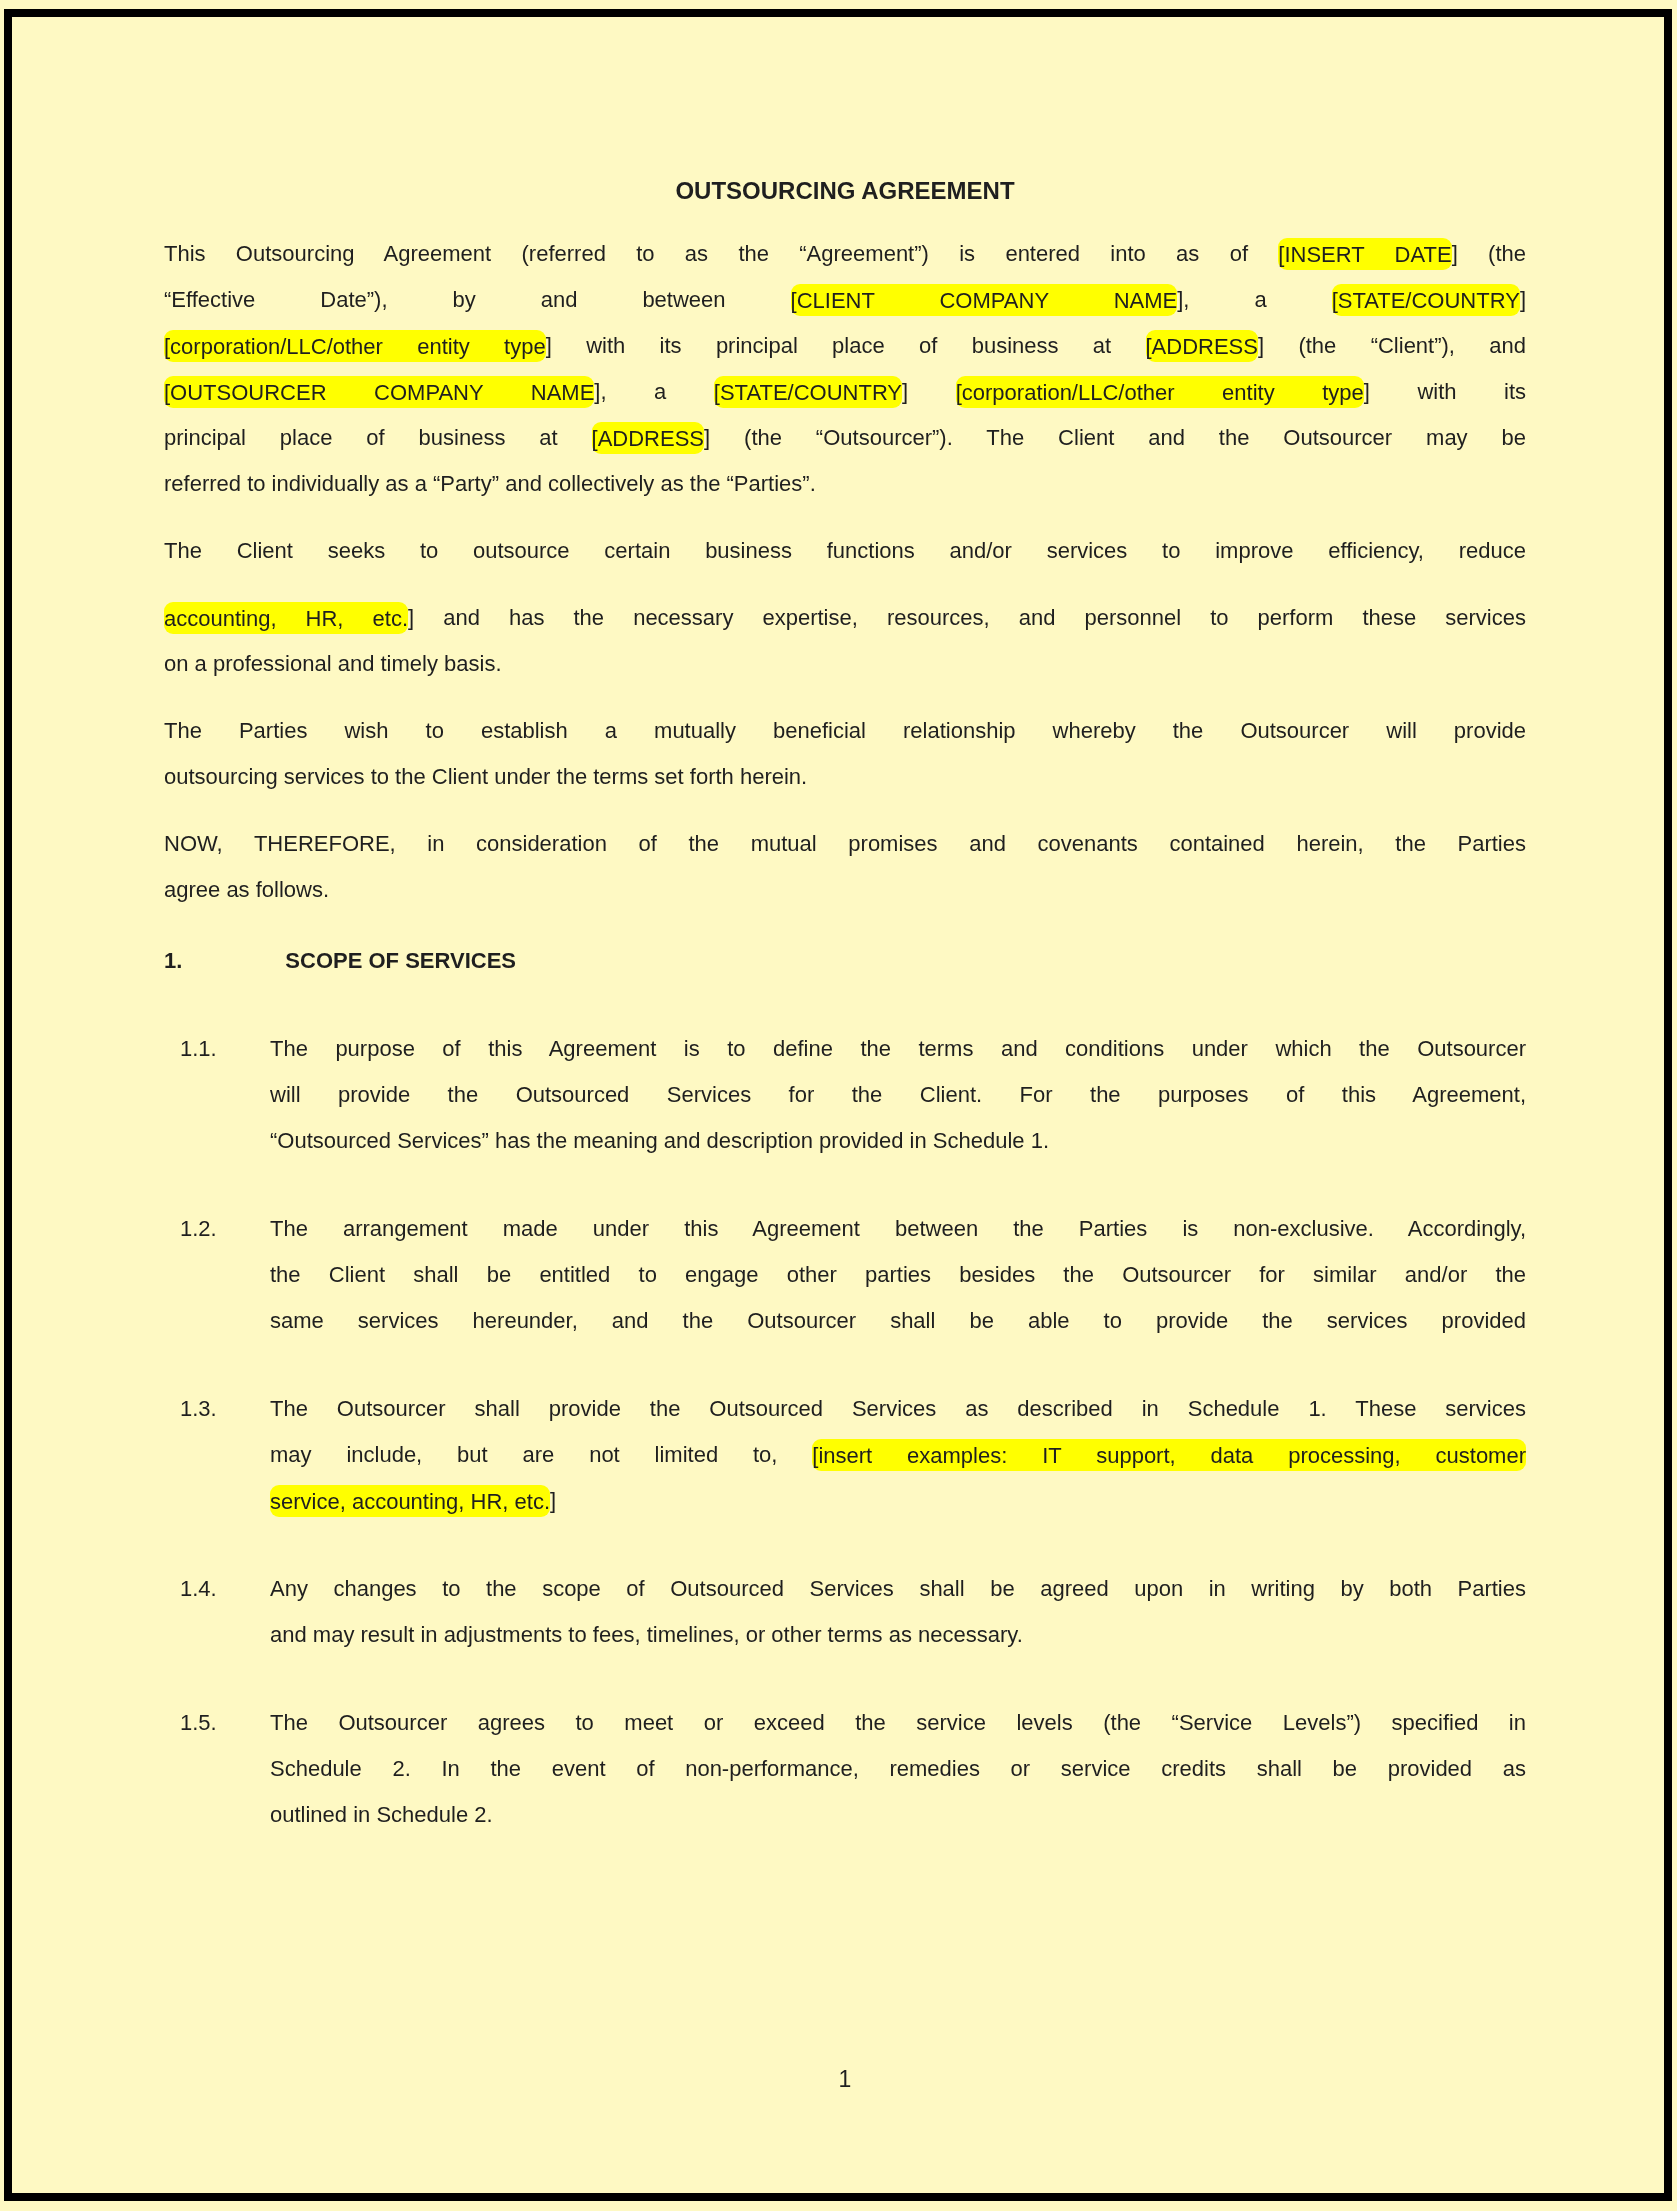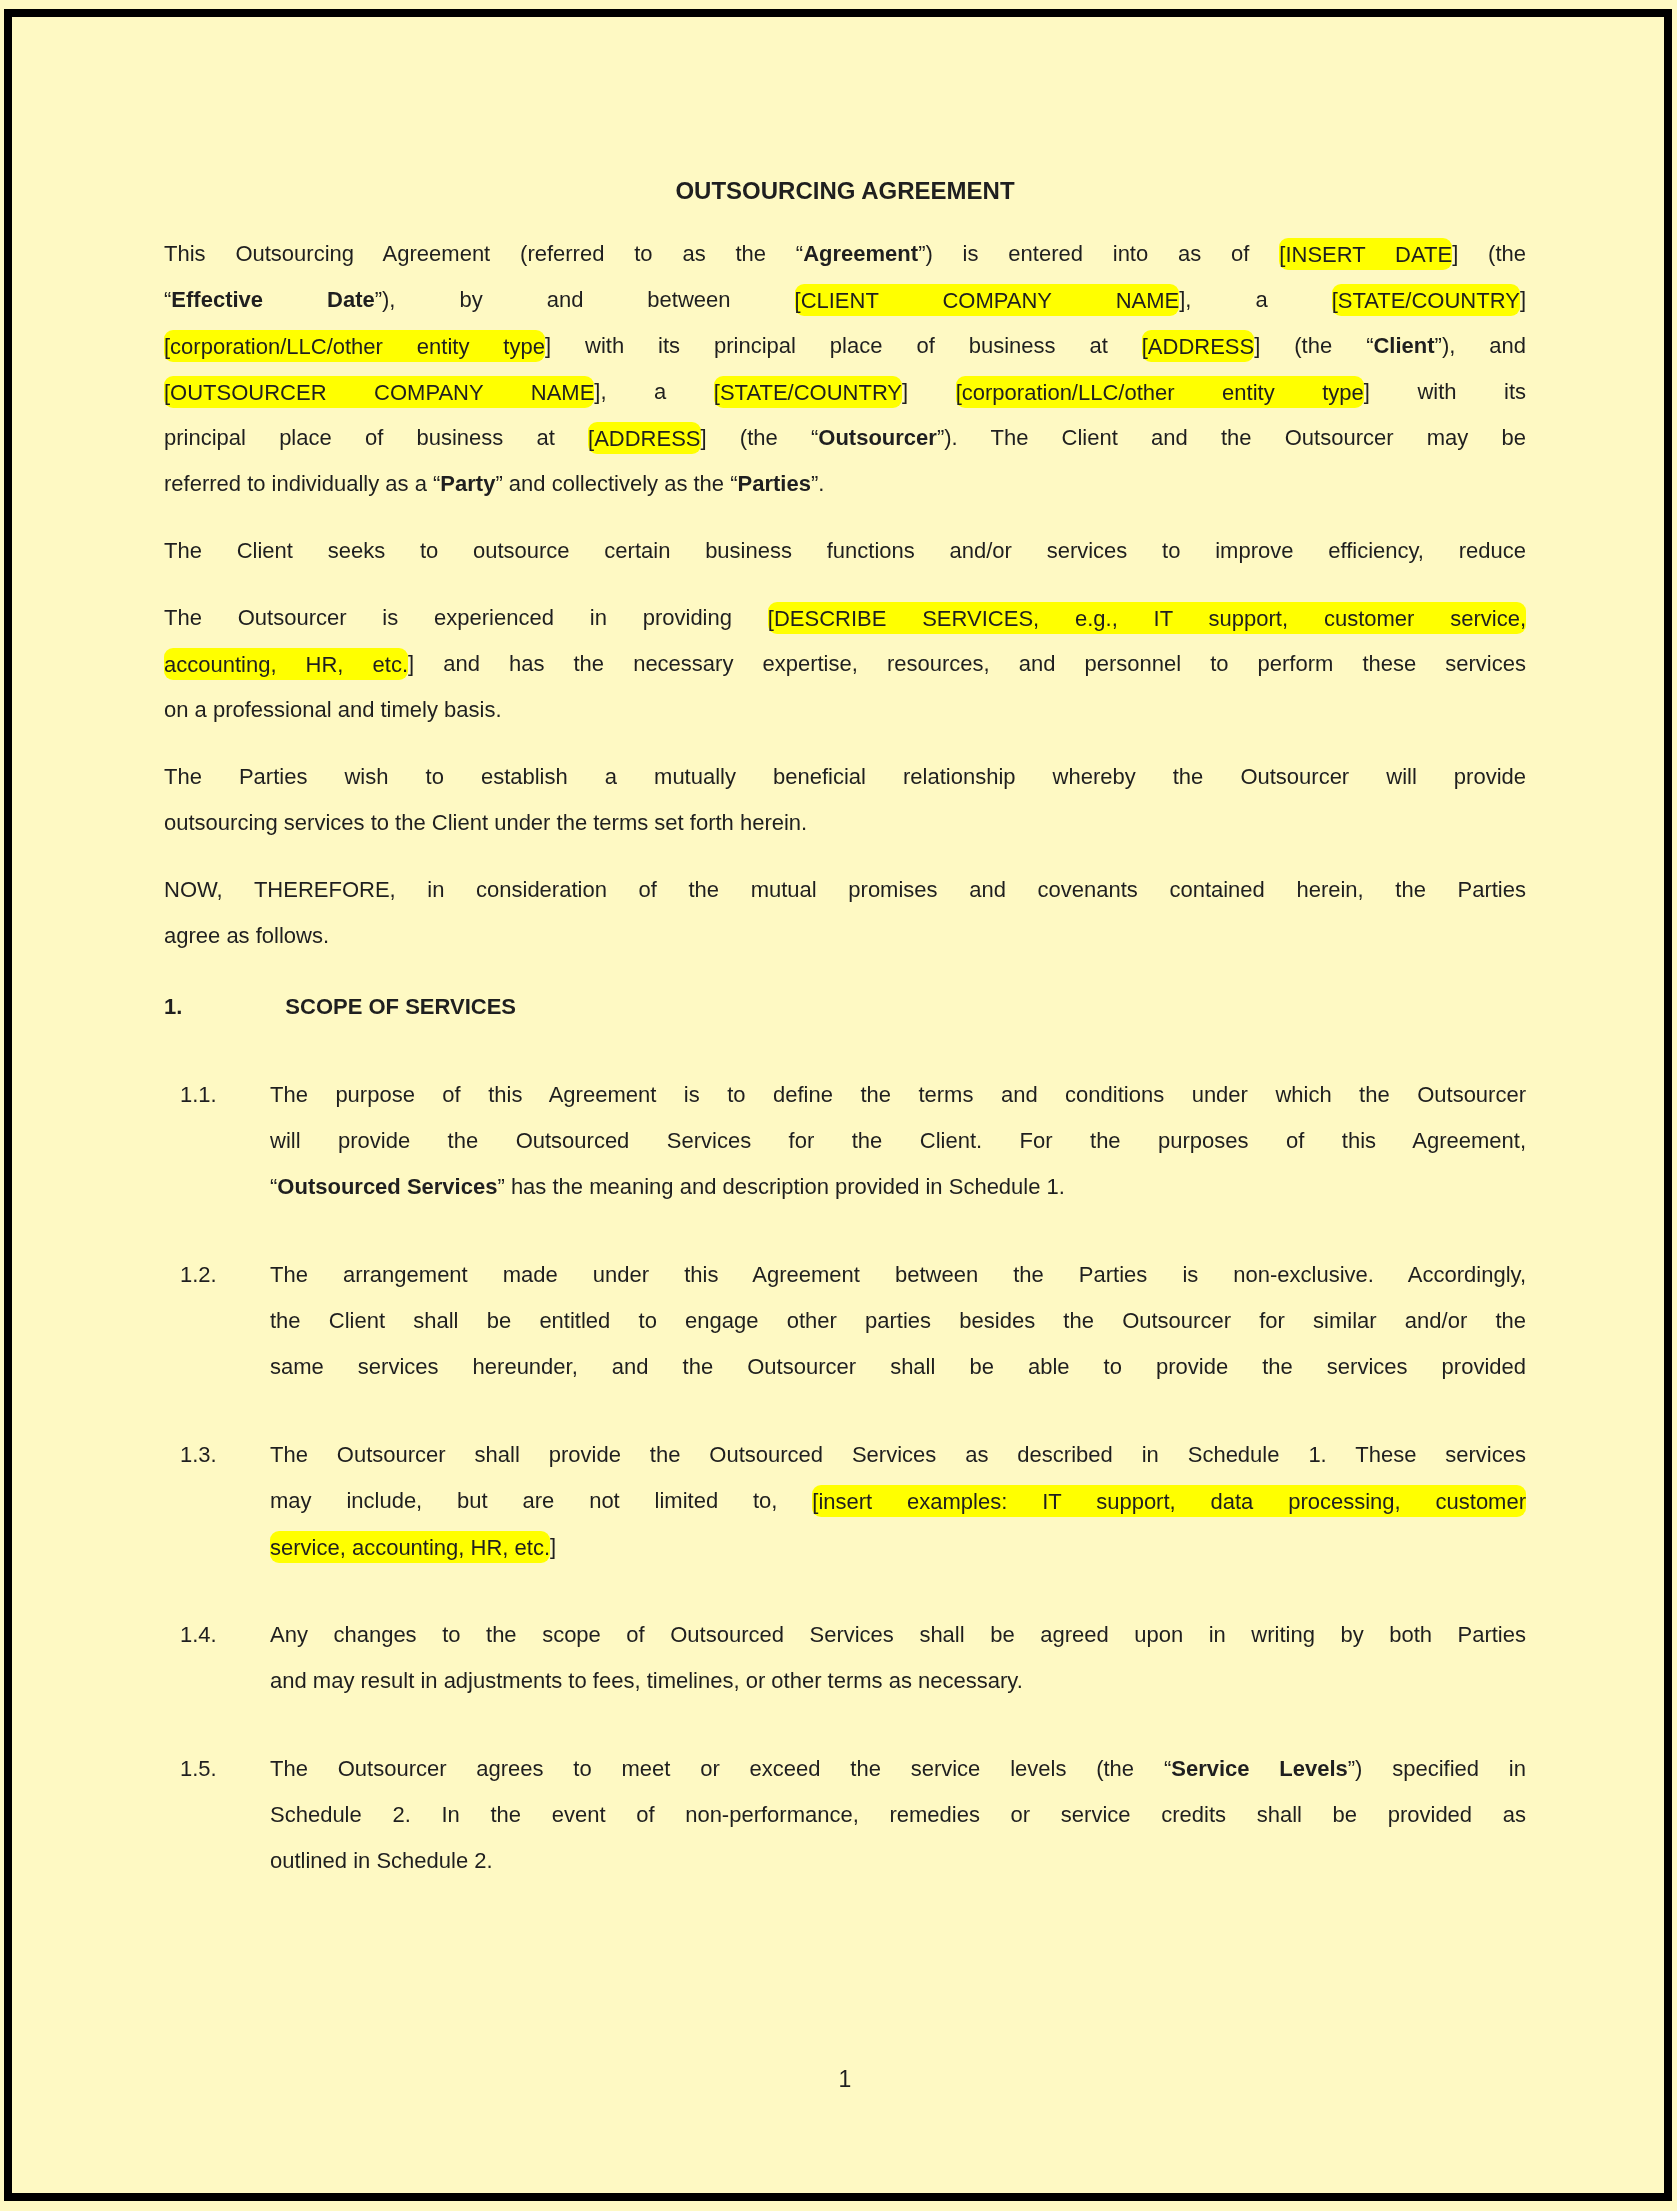--- a/index.html
+++ b/index.html
@@ -41,21 +41,21 @@
   .clause .ncontent { margin-left:106px; }
   .heading { margin-top:25px; margin-bottom:42px; }
   .heading .num, .heading .htext { font-weight:bold; }
   .heading .htext { display:inline-block; margin-left:103px; }
   .line {
     text-align:justify;
     text-align-last:justify;
     text-justify:inter-word;
   }
   .line.last { text-align-last:left; }
-  .b { font-weight:bold; }
+  .b { font-weight:normal; }
   .h { background:var(--hl,#ffff00); padding:3.5px 0;border-radius:9px; }
   .page-number {
     position:absolute;
     left:164px; top:2056px;
     width:1362px;
     text-align:center;
     font-size:23px;
     line-height:46px;
   }
 </style>
@@ -72,21 +72,20 @@
           <div class="line"><span>“</span><span class="b ">Effective Date</span><span>”), by and between </span><span class="h">[CLIENT COMPANY NAME</span><span>], a </span><span class="h">[STATE/COUNTRY</span><span>]</span></div>
           <div class="line"><span class="h">[corporation/LLC/other entity type</span><span>] with its principal place of business at </span><span class="h">[ADDRESS</span><span>] (the “</span><span class="b ">Client</span><span>”), and</span></div>
           <div class="line"><span class="h">[OUTSOURCER COMPANY NAME</span><span>], a </span><span class="h">[STATE/COUNTRY</span><span>] </span><span class="h">[corporation/LLC/other entity type</span><span>] with its</span></div>
           <div class="line"><span>principal place of business at </span><span class="h">[ADDRESS</span><span>] (the “</span><span class="b ">Outsourcer</span><span>”). The Client and the Outsourcer may be</span></div>
           <div class="line last"><span>referred to individually as a “</span><span class="b ">Party</span><span>” and collectively as the “</span><span class="b ">Parties</span><span>”.</span></div>
         </div>
         <div class="paragraph">
           <div class="line"><span>The Client seeks to outsource certain business functions and/or services to improve efficiency, reduce</span></div>
         </div>
         <div class="paragraph">
-          <div class="line"><span>The Outsourcer is experienced in providing </span><span class="h">[DESCRIBE SERVICES, e.g., IT support, customer service,</span></div>
           <div class="line"><span class="h">accounting, HR, etc.</span><span>] and has the necessary expertise, resources, and personnel to perform these services</span></div>
           <div class="line last"><span>on a professional and timely basis.</span></div>
         </div>
         <div class="paragraph">
           <div class="line"><span>The Parties wish to establish a mutually beneficial relationship whereby the Outsourcer will provide</span></div>
           <div class="line last"><span>outsourcing services to the Client under the terms set forth herein.</span></div>
         </div>
         <div class="paragraph">
           <div class="line"><span>NOW, THEREFORE, in consideration of the mutual promises and covenants contained herein, the Parties</span></div>
           <div class="line last"><span>agree as follows.</span></div>

